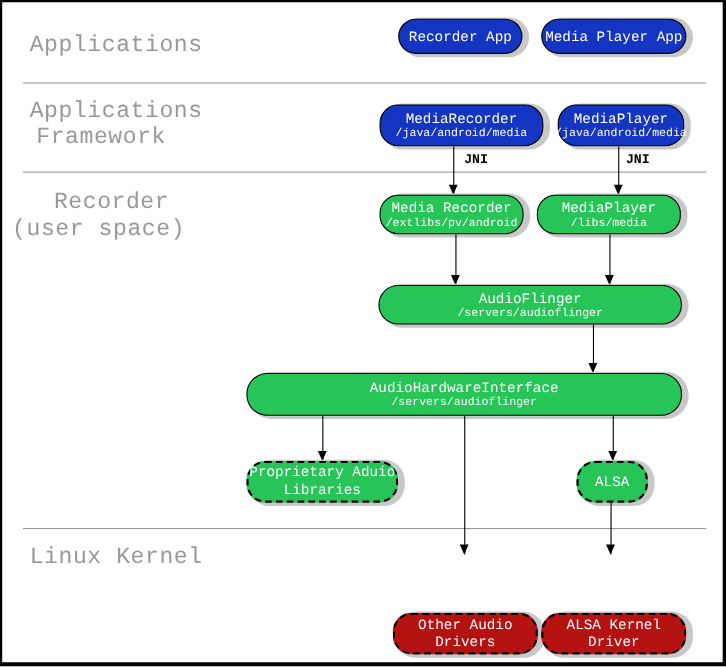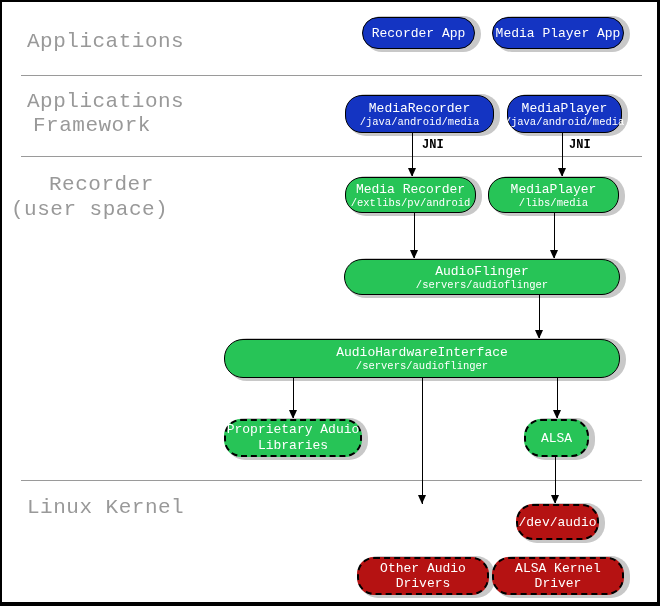--- a/index.html
+++ b/index.html
@@ -128,23 +128,20 @@
     <span class="t" style="line-height:16px">Proprietary Aduio Libraries</span>
   </div>
   <div class="node green dashed" style="left:522px;top:417px;width:65px;height:38px">
     <span class="t">ALSA</span>
   </div>
 
   <div class="connector" style="left:553px;top:455px;height:47px">
       <i class="ah"></i>
     </div>
 
-  <div class="node red dashed" style="left:514px;top:502px;width:83px;height:36px">
-    <span class="t">/dev/audio</span>
-  </div>
   <div class="node red dashed" style="left:355px;top:555px;width:132px;height:38px">
     <span class="t">Other Audio Drivers</span>
   </div>
   <div class="node red dashed" style="left:490px;top:555px;width:132px;height:38px">
     <span class="t">ALSA Kernel Driver</span>
   </div>
 
 </div>
 
 </body></html>

